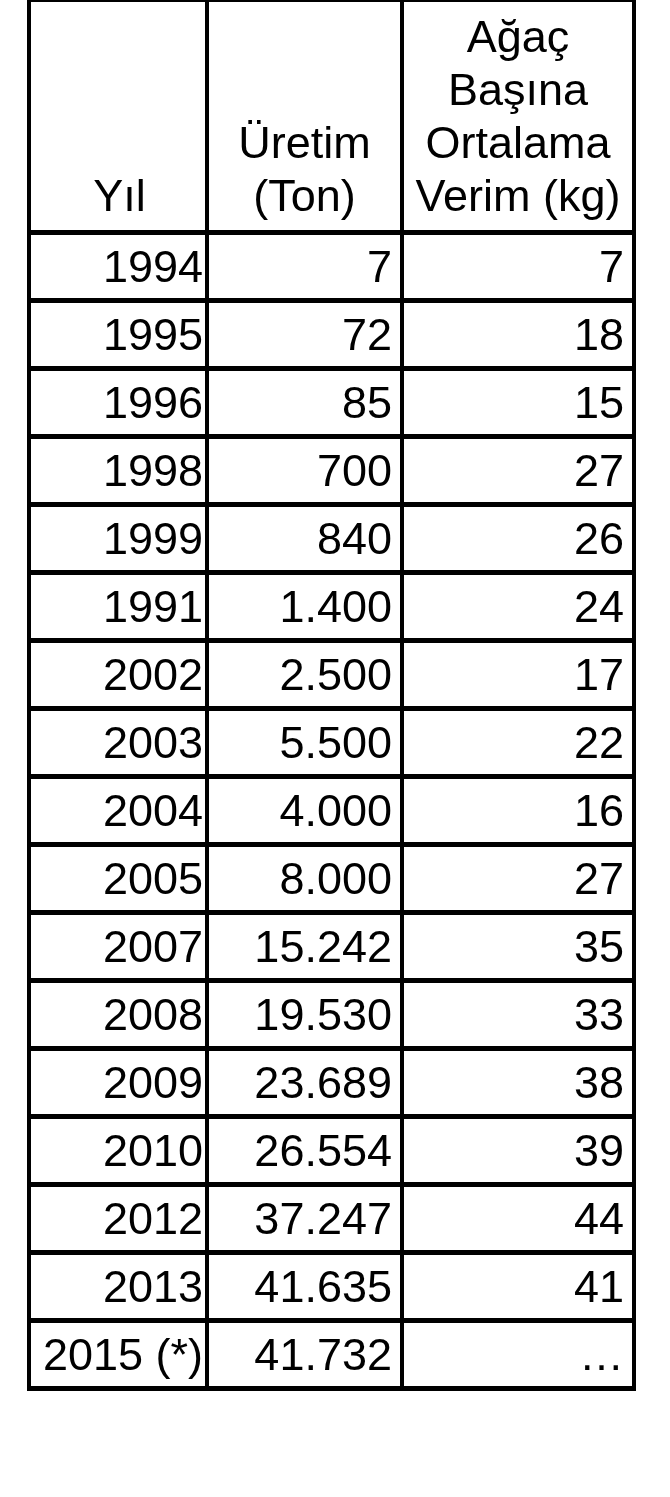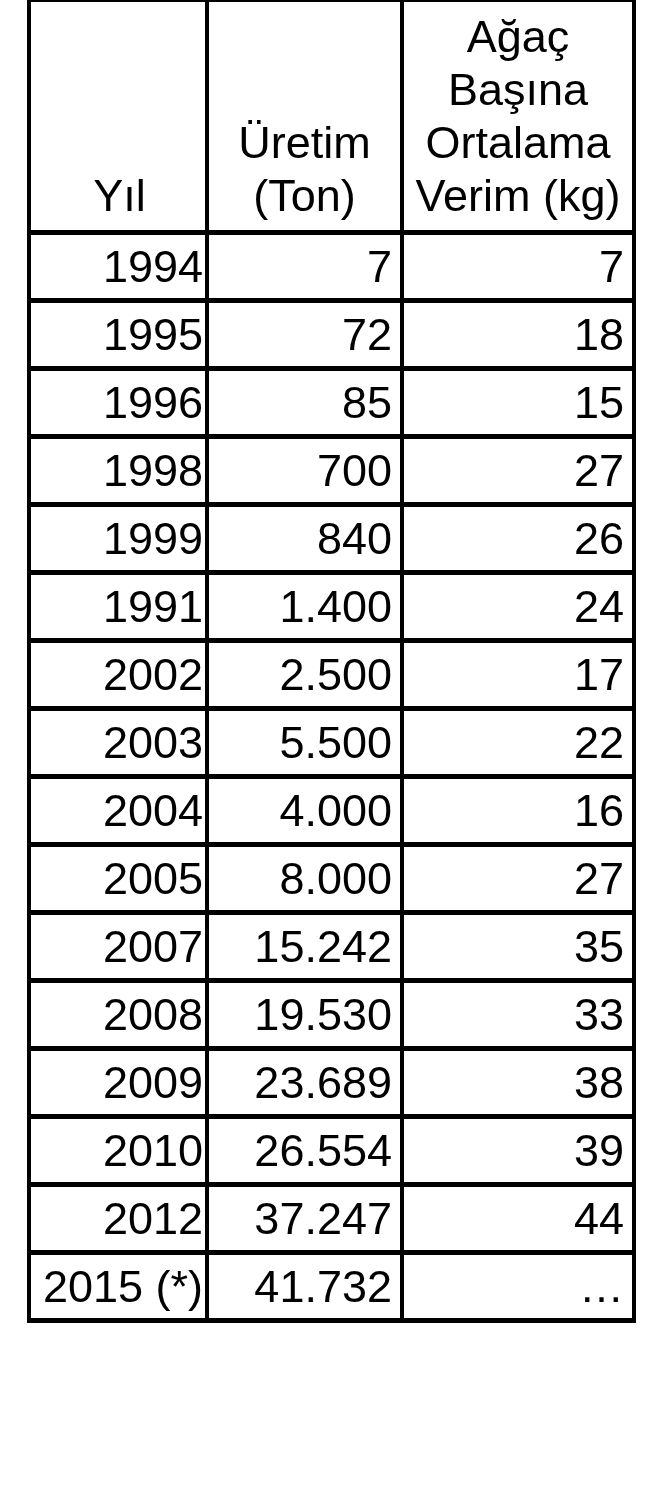--- a/index.html
+++ b/index.html
@@ -156,19 +156,24 @@
         <td class="c1">2010</td>
         <td class="c2">26.554</td>
         <td class="c3">39</td>
       </tr>
       <tr>
         <td class="c1">2012</td>
         <td class="c2">37.247</td>
         <td class="c3">44</td>
       </tr>
       <tr>
+        <td class="c1">2013</td>
+        <td class="c2">41.635</td>
+        <td class="c3">41</td>
+      </tr>
+      <tr>
         <td class="c1">2015 (*)</td>
         <td class="c2">41.732</td>
         <td class="c3">…</td>
       </tr>
     </tbody>
   </table>
 </div>
 
 </body></html>

